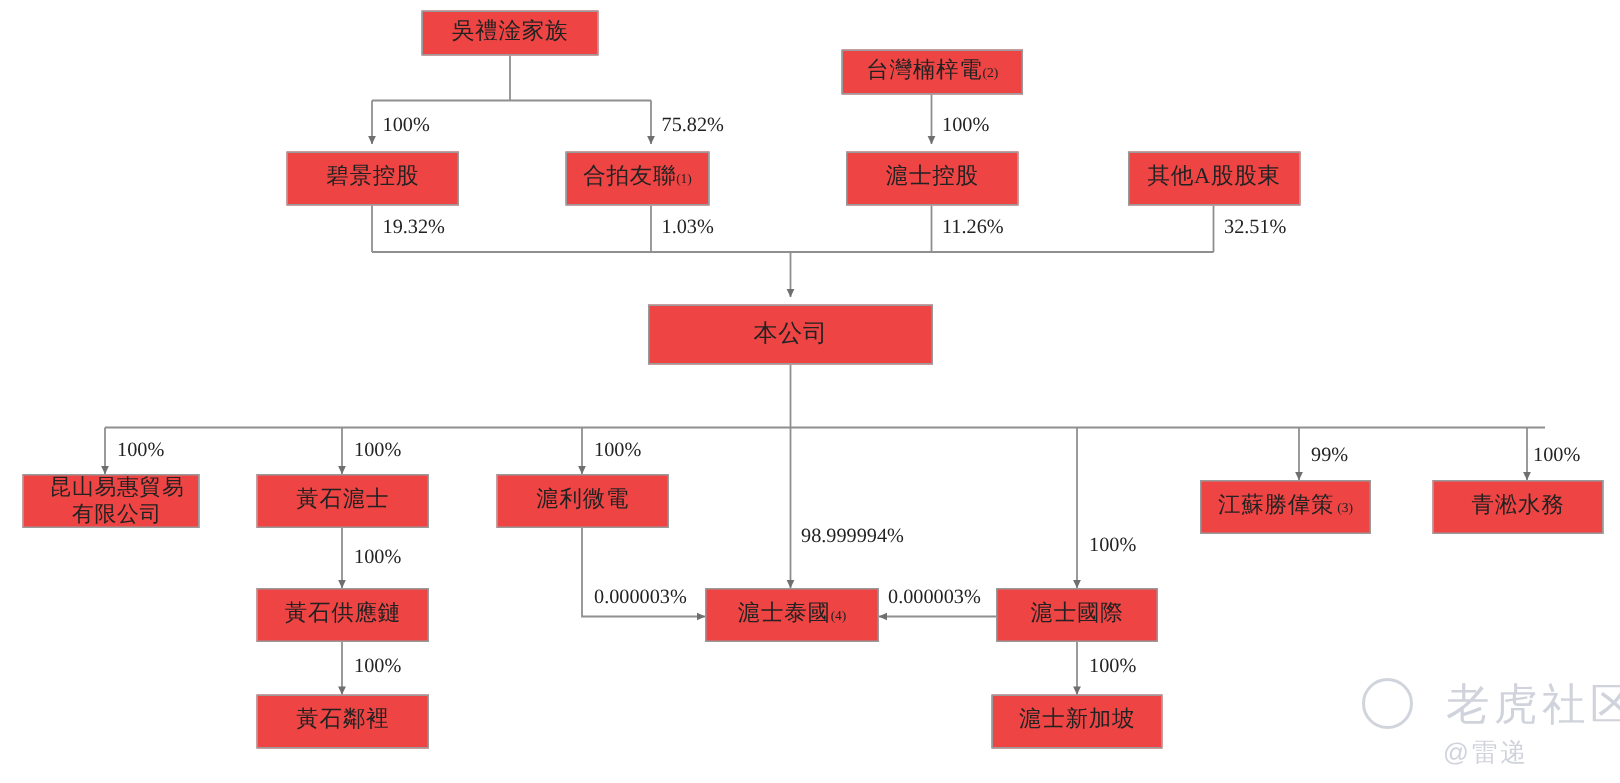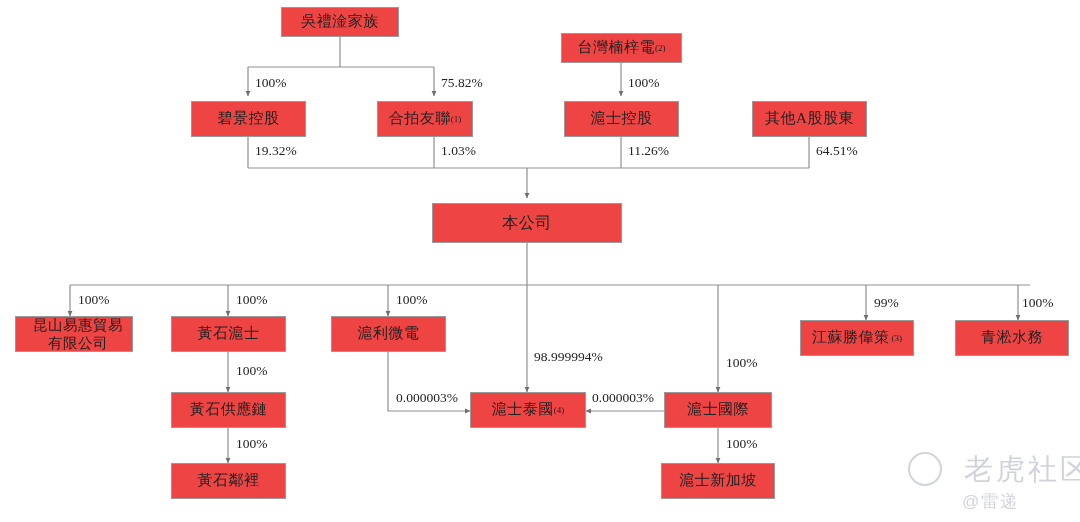--- a/index.html
+++ b/index.html
@@ -168,21 +168,21 @@
   <span class="lbl" style="left:441px;top:75px;">75.82%</span>
 
   <span class="lbl" style="left:628px;top:75px;">100%</span>
 
   <span class="lbl" style="left:255px;top:143px;">19.32%</span>
 
   <span class="lbl" style="left:441px;top:143px;">1.03%</span>
 
   <span class="lbl" style="left:628px;top:143px;text-align:center;">11.26%</span>
 
-  <span class="lbl" style="left:816px;top:143px;">64.51%</span>
+  <span class="lbl" style="left:816px;top:143px;">32.51%</span>
 
   <span class="lbl" style="left:78px;top:292px;">100%</span>
 
   <span class="lbl" style="left:236px;top:292px;">100%</span>
 
   <span class="lbl" style="left:396px;top:292px;">100%</span>
 
   <span class="lbl" style="left:874px;top:295px;">99%</span>
 
   <span class="lbl" style="left:1022px;top:295px;">100%</span>

